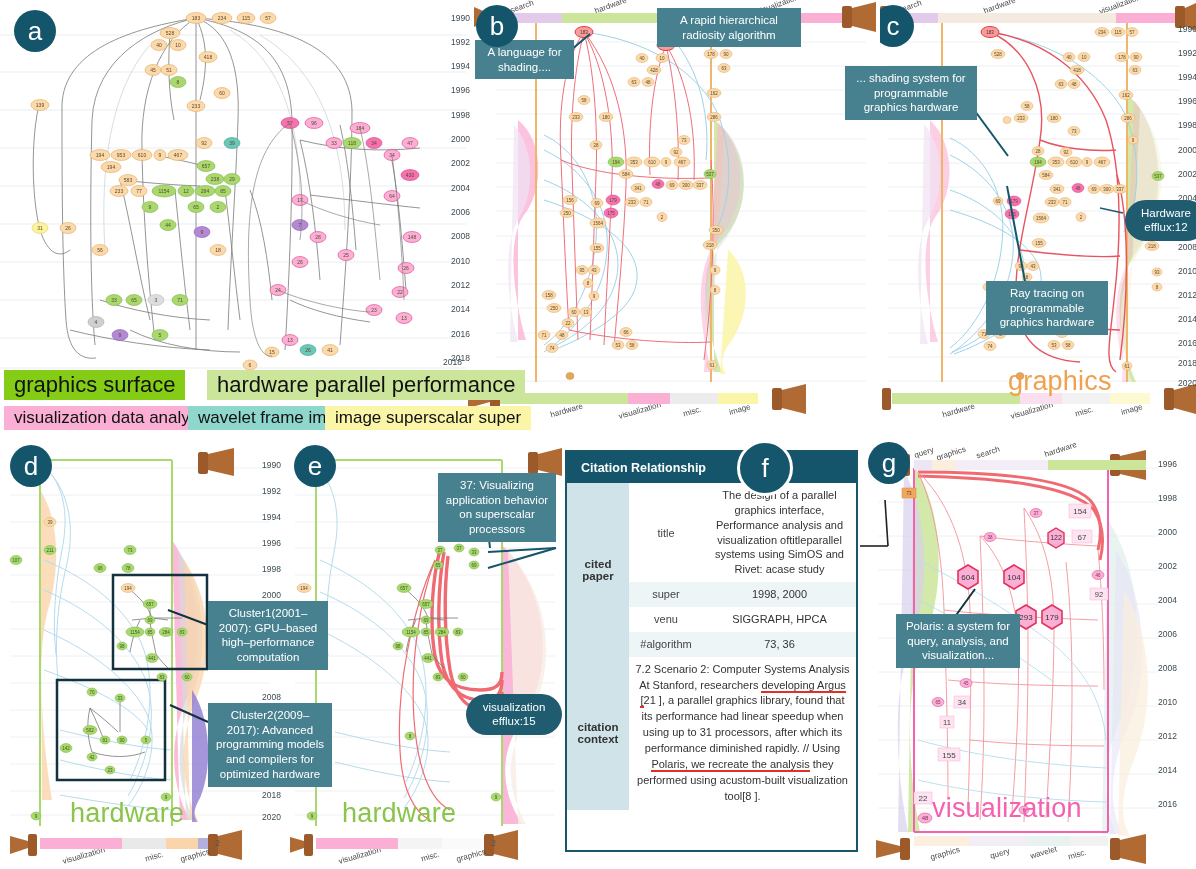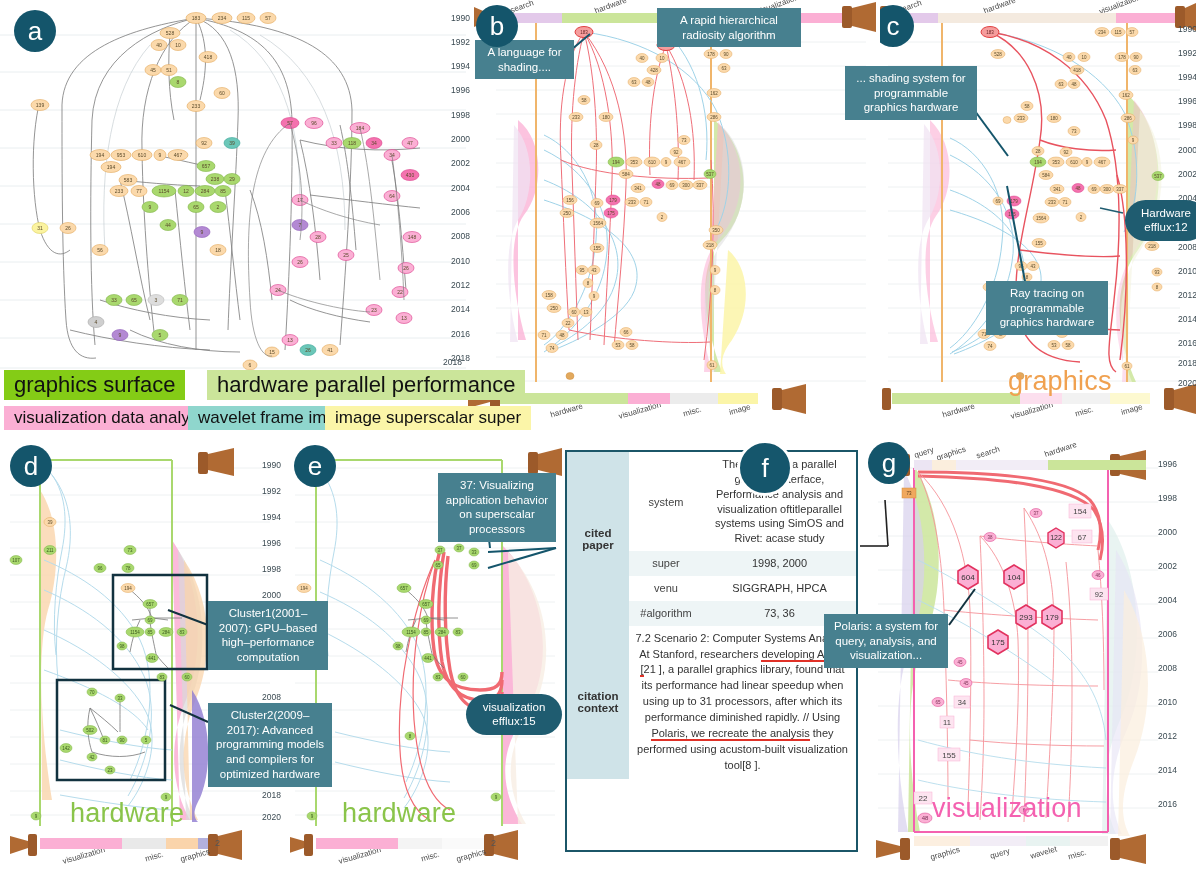--- a/index.html
+++ b/index.html
@@ -1057,25 +1057,28 @@
     <rect x="14" y="394" width="9" height="22" rx="2" fill="#9c5a2a"></rect>
     <path d="M-4,396 L14,401 L14,408 L-4,414 Z" fill="#b06a33"></path>
     <rect x="194" y="394" width="10" height="22" rx="2" fill="#9c5a2a"></rect>
     <path d="M204,396 L228,390 L228,420 L204,414 Z" fill="#b06a33"></path>
   </svg>
 </div>
 <div class="tip" style="left:438px;top:473px;width:104px;">37: Visualizing application behavior on superscalar processors</div>
 <div class="pill" style="left:466px;top:694px;width:72px;">visualization efflux:15</div>
 
 <div id="panel-f">
+  <div class="f-head">
+    <span>Citation Relationship</span>
+  </div>
   <table>
     <tbody>
         <tr>
       <td class="f-rowlabel" rowspan="4">cited paper</td>
-      <td class="f-key">system</td>
+      <td class="f-key">title</td>
       <td class="f-val">The design of a parallel graphics interface, Performance analysis and visualization oftitleparallel systems using SimOS and Rivet: acase study</td>
     </tr>
     <tr class="f-alt">
       <td class="f-key">super</td>
       <td class="f-val">1998, 2000</td>
     </tr>
     <tr>
       <td class="f-key">venu</td>
       <td class="f-val">SIGGRAPH, HPCA</td>
     </tr>
@@ -1234,13 +1237,13 @@
   <div class="axis-year" style="left:0;top:87px;">2000</div>
   <div class="axis-year" style="left:0;top:121px;">2002</div>
   <div class="axis-year" style="left:0;top:155px;">2004</div>
   <div class="axis-year" style="left:0;top:189px;">2006</div>
   <div class="axis-year" style="left:0;top:223px;">2008</div>
   <div class="axis-year" style="left:0;top:257px;">2010</div>
   <div class="axis-year" style="left:0;top:291px;">2012</div>
   <div class="axis-year" style="left:0;top:325px;">2014</div>
   <div class="axis-year" style="left:0;top:359px;">2016</div>
 </div>
-<div class="tip" style="left:824px;top:614px;width:110px;">Polaris: a system for query, analysis, and visualization...</div>
+<div class="tip" style="left:896px;top:614px;width:110px;">Polaris: a system for query, analysis, and visualization...</div>
 
 </body></html>

